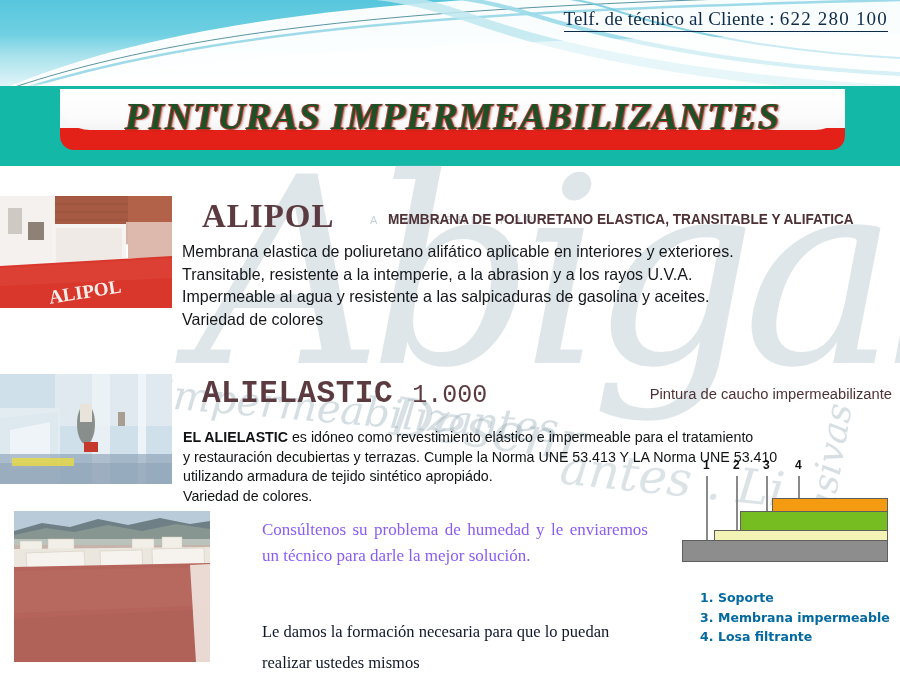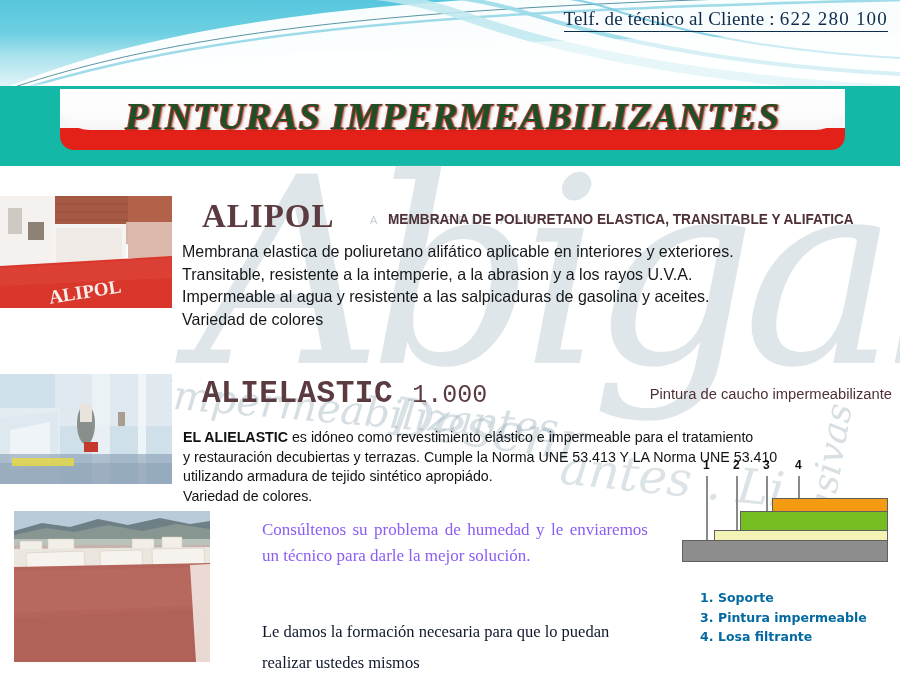--- a/index.html
+++ b/index.html
@@ -412,21 +412,21 @@
       <div class="lay lay-imprim"></div>
       <div class="lay lay-membrana"></div>
       <div class="lay lay-losa"></div>
     </div>
 
     <div class="legend">
       <div class="row">
         <span class="idx">1.</span><span>Soporte</span>
       </div>
       <div class="row">
-        <span class="idx">3.</span><span>Pintura impermeable</span>
+        <span class="idx">3.</span><span>Membrana impermeable</span>
       </div>
       <div class="row">
         <span class="idx">4.</span><span>Losa filtrante</span>
       </div>
     </div>
 
   </div>
 </div>
 
 </body></html>

